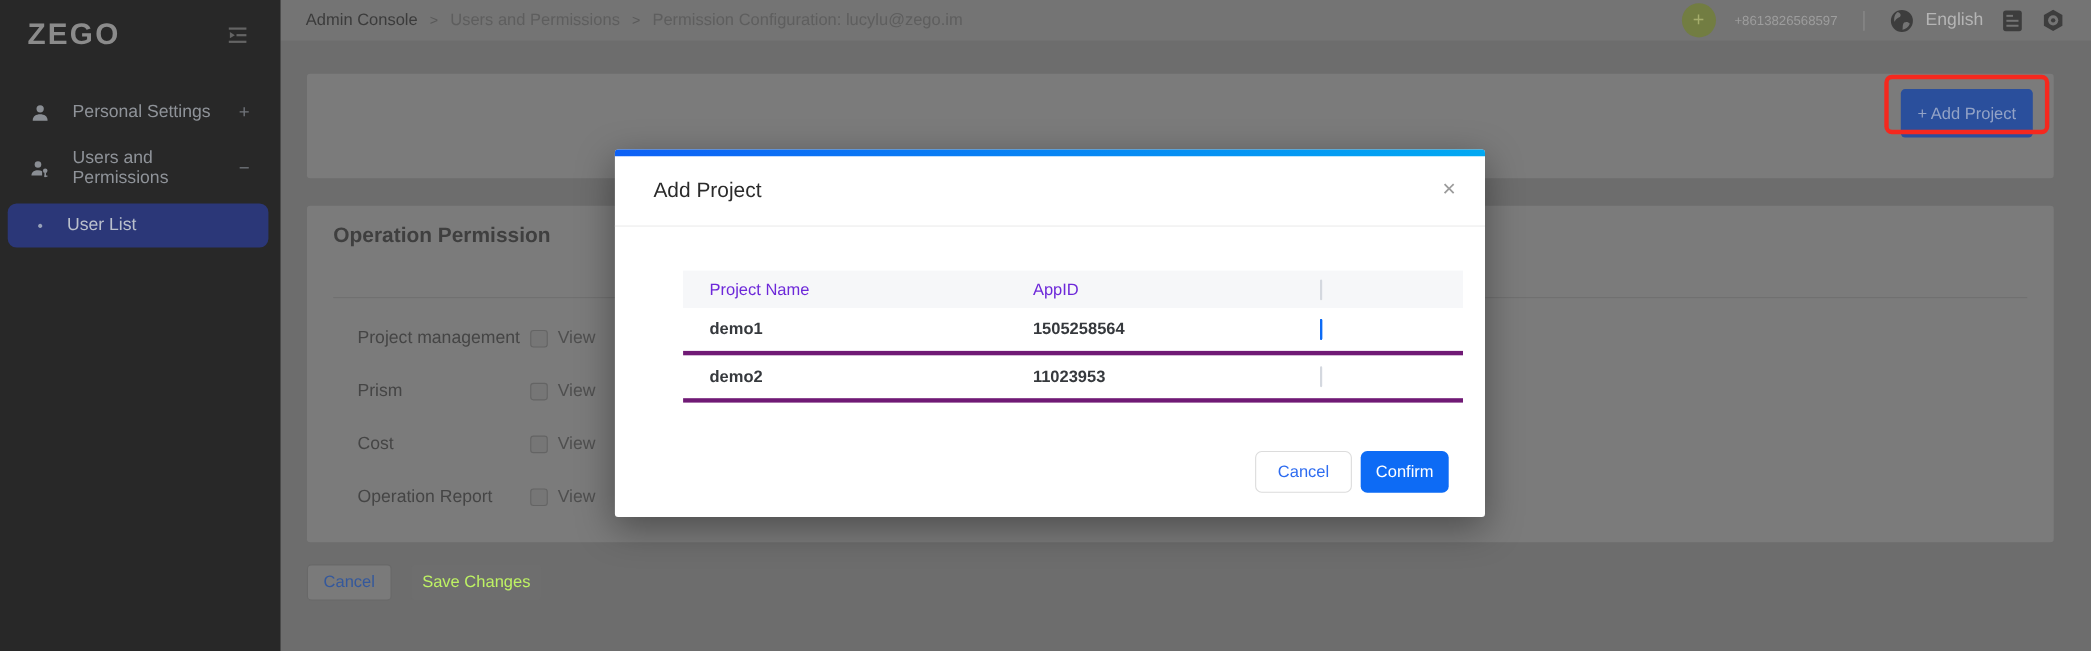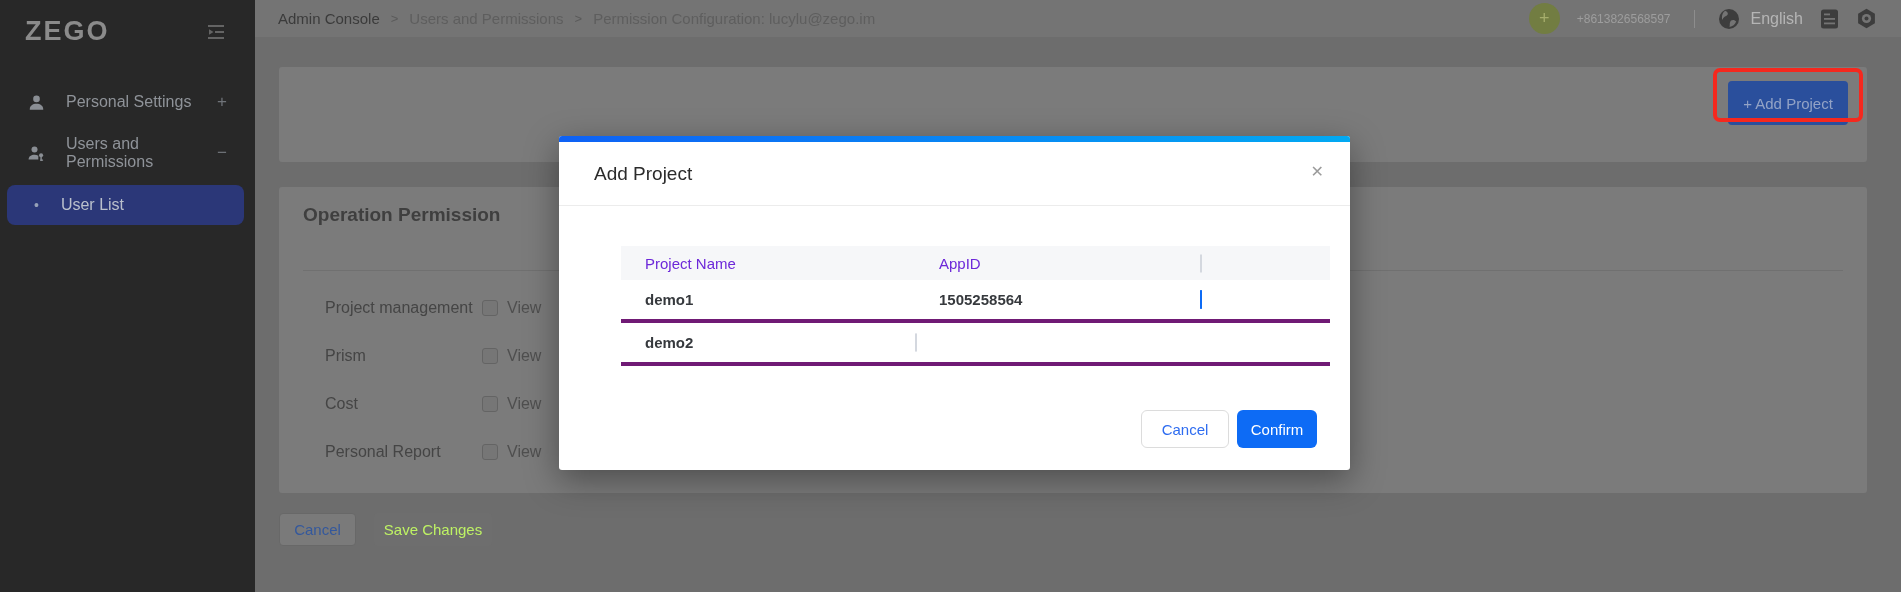--- a/index.html
+++ b/index.html
@@ -178,21 +178,21 @@
         <span class="perm-label">Prism</span>
         <span class="dim-checkbox"></span>
         <span class="perm-view">View</span>
       </div>
       <div class="perm-row">
         <span class="perm-label">Cost</span>
         <span class="dim-checkbox"></span>
         <span class="perm-view">View</span>
       </div>
       <div class="perm-row">
-        <span class="perm-label">Personal Report</span>
+        <span class="perm-label">Operation Report</span>
         <span class="dim-checkbox"></span>
         <span class="perm-view">View</span>
       </div>
     </div>
   </section>
 
   <div class="page-actions">
     <button class="btn-cancel-dim">Cancel</button>
     <button class="btn-save-dim" disabled="">Save Changes</button>
   </div>
@@ -210,20 +210,21 @@
         <span class="t-cell">AppID</span>
         <span class="t-cell t-check"><span class="m-checkbox"></span></span>
       </div>
       <div class="t-row t-body">
         <span class="t-cell">demo1</span>
         <span class="t-cell">1505258564</span>
         <span class="t-cell t-check"><span class="m-checkbox checked"></span></span>
       </div>
       <div class="t-row t-body">
         <span class="t-cell">demo2</span>
+        <span class="t-cell">11023953</span>
         <span class="t-cell t-check"><span class="m-checkbox"></span></span>
       </div>
     </div>
 
     <div class="modal-footer">
       <button class="btn-cancel">Cancel</button>
       <button class="btn-confirm">Confirm</button>
     </div>
   </div>
 

